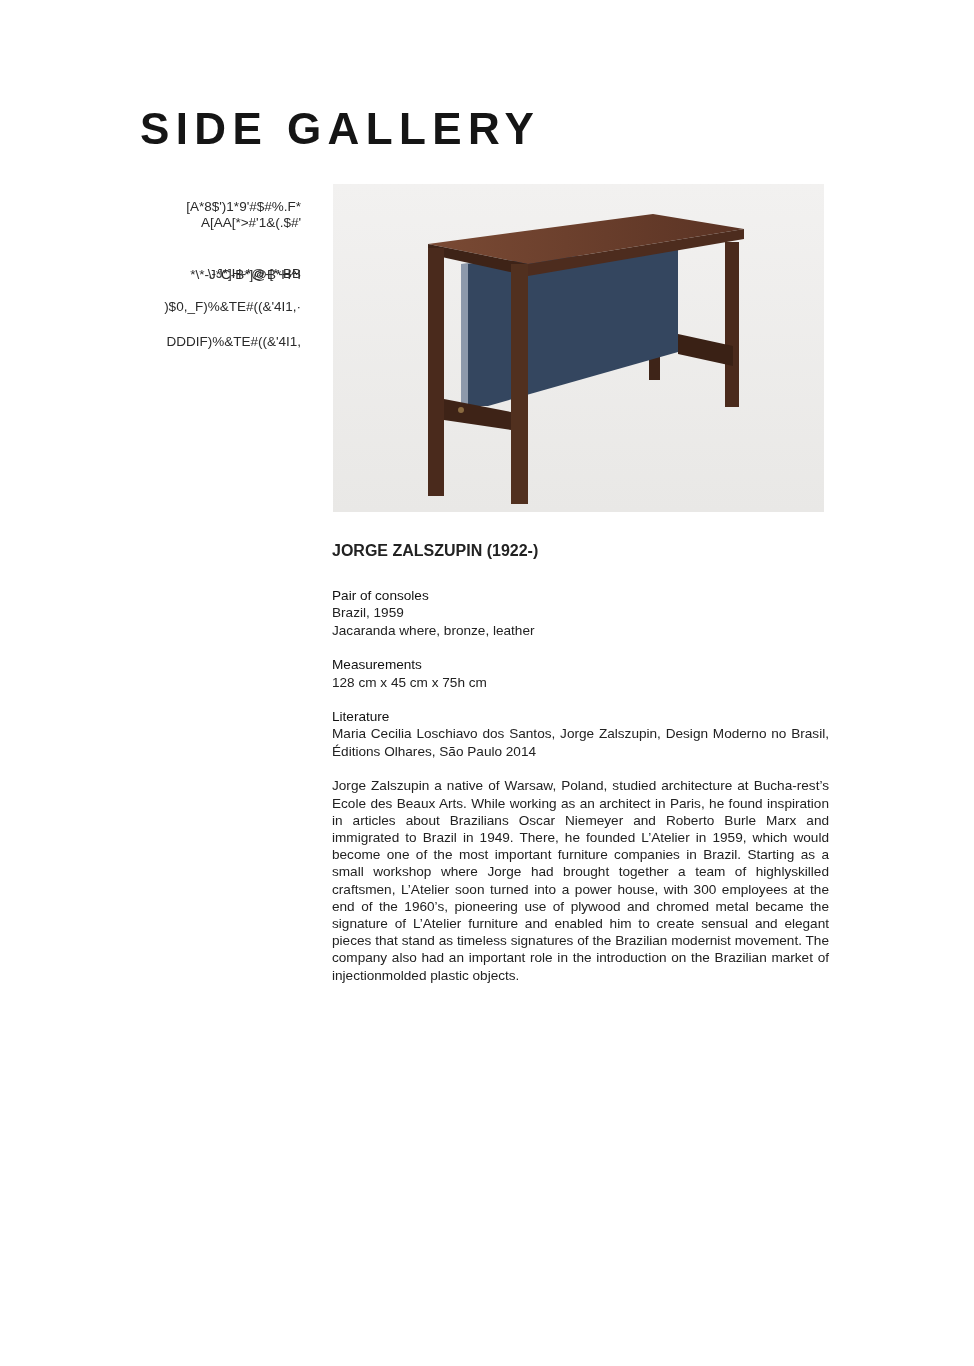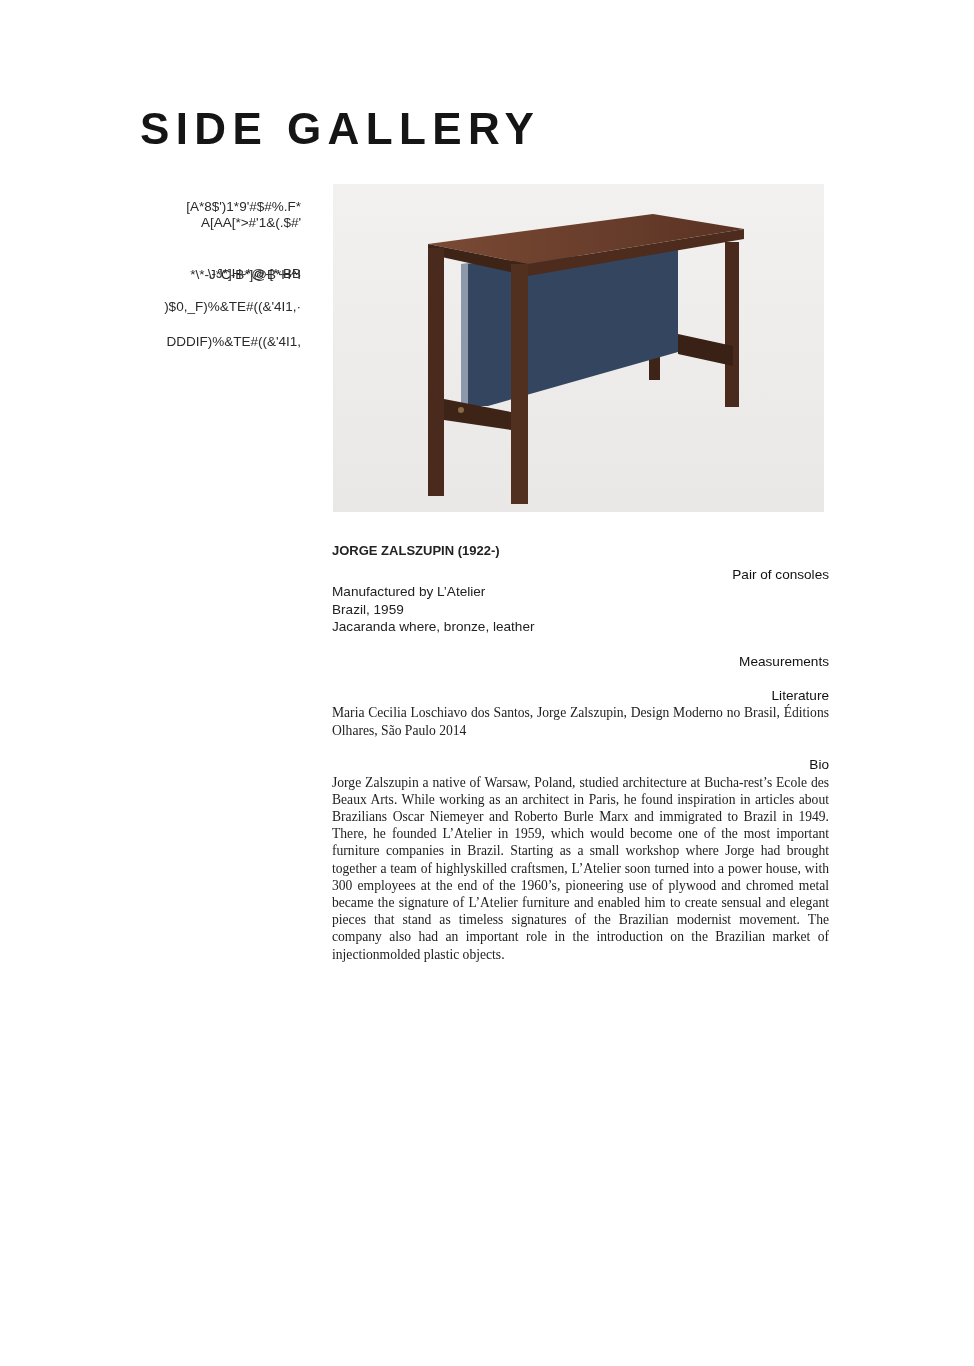--- a/index.html
+++ b/index.html
@@ -2,25 +2,25 @@
 <html><head>
 <meta charset="utf-8">
 <style>
   html, body { margin:0; padding:0; background:#ffffff; }
   body { width:974px; height:1366px; position:relative; overflow:hidden; font-family:"Liberation Sans", sans-serif; color:#1a1a1a; }
   .logo { position:absolute; left:140px; top:104px; font-family:"Liberation Sans", sans-serif; font-weight:bold; font-size:44px; letter-spacing:6.4px; color:#151515; line-height:50px; white-space:nowrap; }
   .garbled { position:absolute; right:673px; font-size:13.5px; color:#2a2a2a; line-height:17px; white-space:nowrap; }
   .photo { position:absolute; left:333px; top:184px; width:491px; height:328px; background:#f0efee; overflow:hidden; }
   .photo svg { display:block; }
   .content { position:absolute; left:332px; top:542px; width:497px; font-size:13.6px; line-height:17.2px; color:#222; }
-  .title { font-weight:bold; font-size:13px; margin:0 0 7px 0; }
+  .title { font-weight:bold; font-size:16px; margin:0 0 28px 0; }
   .block { margin:0 0 17.5px 0; }
-  .head { color:#111;text-align:right; }
+  .head { color:#111; }
   .line { display:block; }
-  .justify { text-align:justify; hyphens:manual;font-family:Liberation Serif, serif; }
+  .justify { text-align:justify; hyphens:manual; }
 </style>
 </head>
 <body>
 
 <div class="logo">SIDE GALLERY</div>
 
 <div class="garbled" style="top:198px">[A*8$')1*9'#$#%.F*</div>
 <div class="garbled" style="top:214px">A[AA[*&gt;#'1&amp;(.$#'</div>
 <div class="garbled" style="top:266px">*\*-J*C-B*]@B*H^I</div>
 <div class="garbled" style="top:265px">\-J*]H-*@-[*-BB</div>
@@ -59,31 +59,30 @@
     <polygon points="111,215 178,228 178,246 111,236" fill="#3e2317"></polygon>
     <circle cx="128" cy="226" r="3" fill="#8a6a40"></circle>
   </svg>
 </div>
 
 <div class="content">
   <div class="title">JORGE ZALSZUPIN (1922-)</div>
 
   <div class="block">
     <span class="line head">Pair of consoles</span>
-    <span class="line">Manufactured by L’Atelier</span>
     <span class="line">Brazil, 1959</span>
     <span class="line">Jacaranda where, bronze, leather</span>
   </div>
 
   <div class="block">
     <span class="line head">Measurements</span>
+    <span class="line">128 cm x 45 cm x 75h cm</span>
   </div>
 
   <div class="block">
     <span class="line head">Literature</span>
     <span class="line justify">Maria Cecilia Loschiavo dos Santos, Jorge Zalszupin, Design Moderno no Brasil, Éditions Olhares, São Paulo 2014</span>
   </div>
 
   <div class="block">
-    <span class="line head">Bio</span>
     <span class="line justify">Jorge Zalszupin a native of Warsaw, Poland, studied architecture at Bucha-rest’s Ecole des Beaux Arts. While working as an architect in Paris, he found inspiration in articles about Brazilians Oscar Niemeyer and Roberto Burle Marx and immigrated to Brazil in 1949. There, he founded L’Atelier in 1959, which would become one of the most important furniture companies in Brazil. Starting as a small workshop where Jorge had brought together a team of highlyskilled craftsmen, L’Atelier soon turned into a power house, with 300 employees at the end of the 1960’s, pioneering use of plywood and chromed metal became the signature of L’Atelier furniture and enabled him to create sensual and elegant pieces that stand as timeless signatures of the Brazilian modernist movement. The company also had an important role in the introduction on the Brazilian market of injectionmolded plastic objects.</span>
   </div>
 </div>
 
 </body></html>

